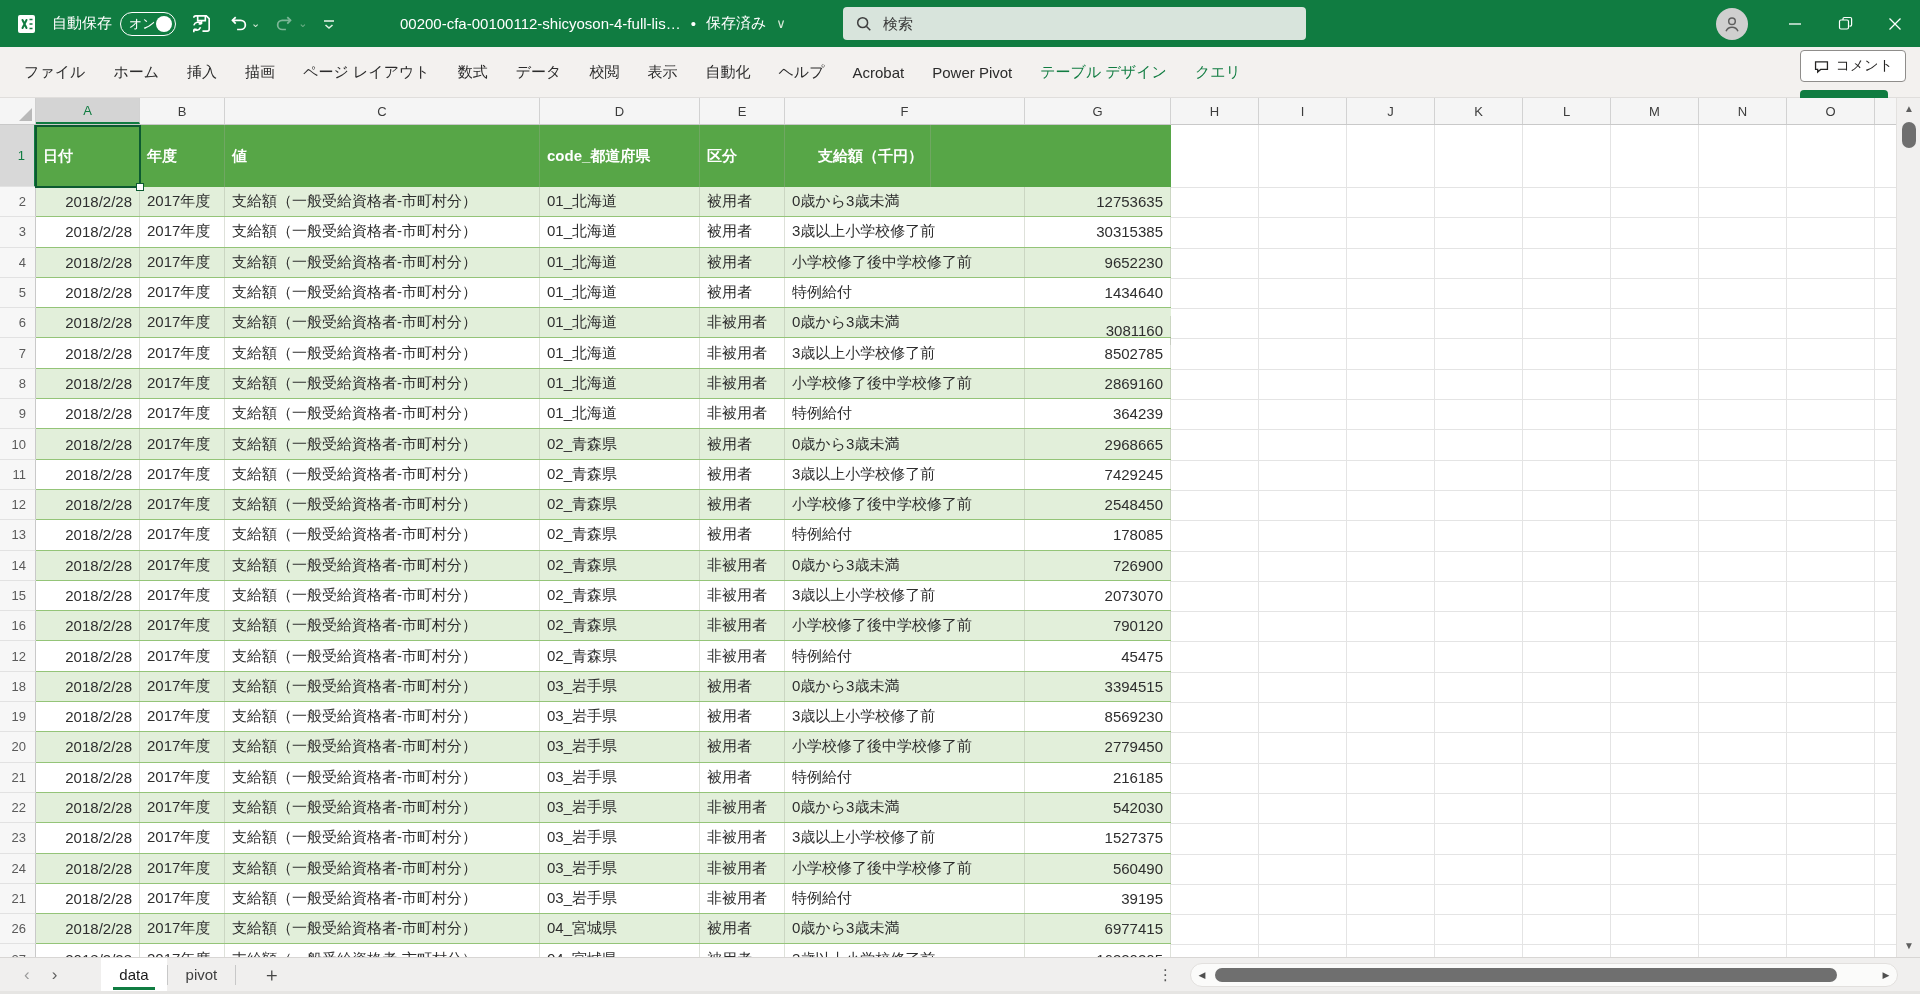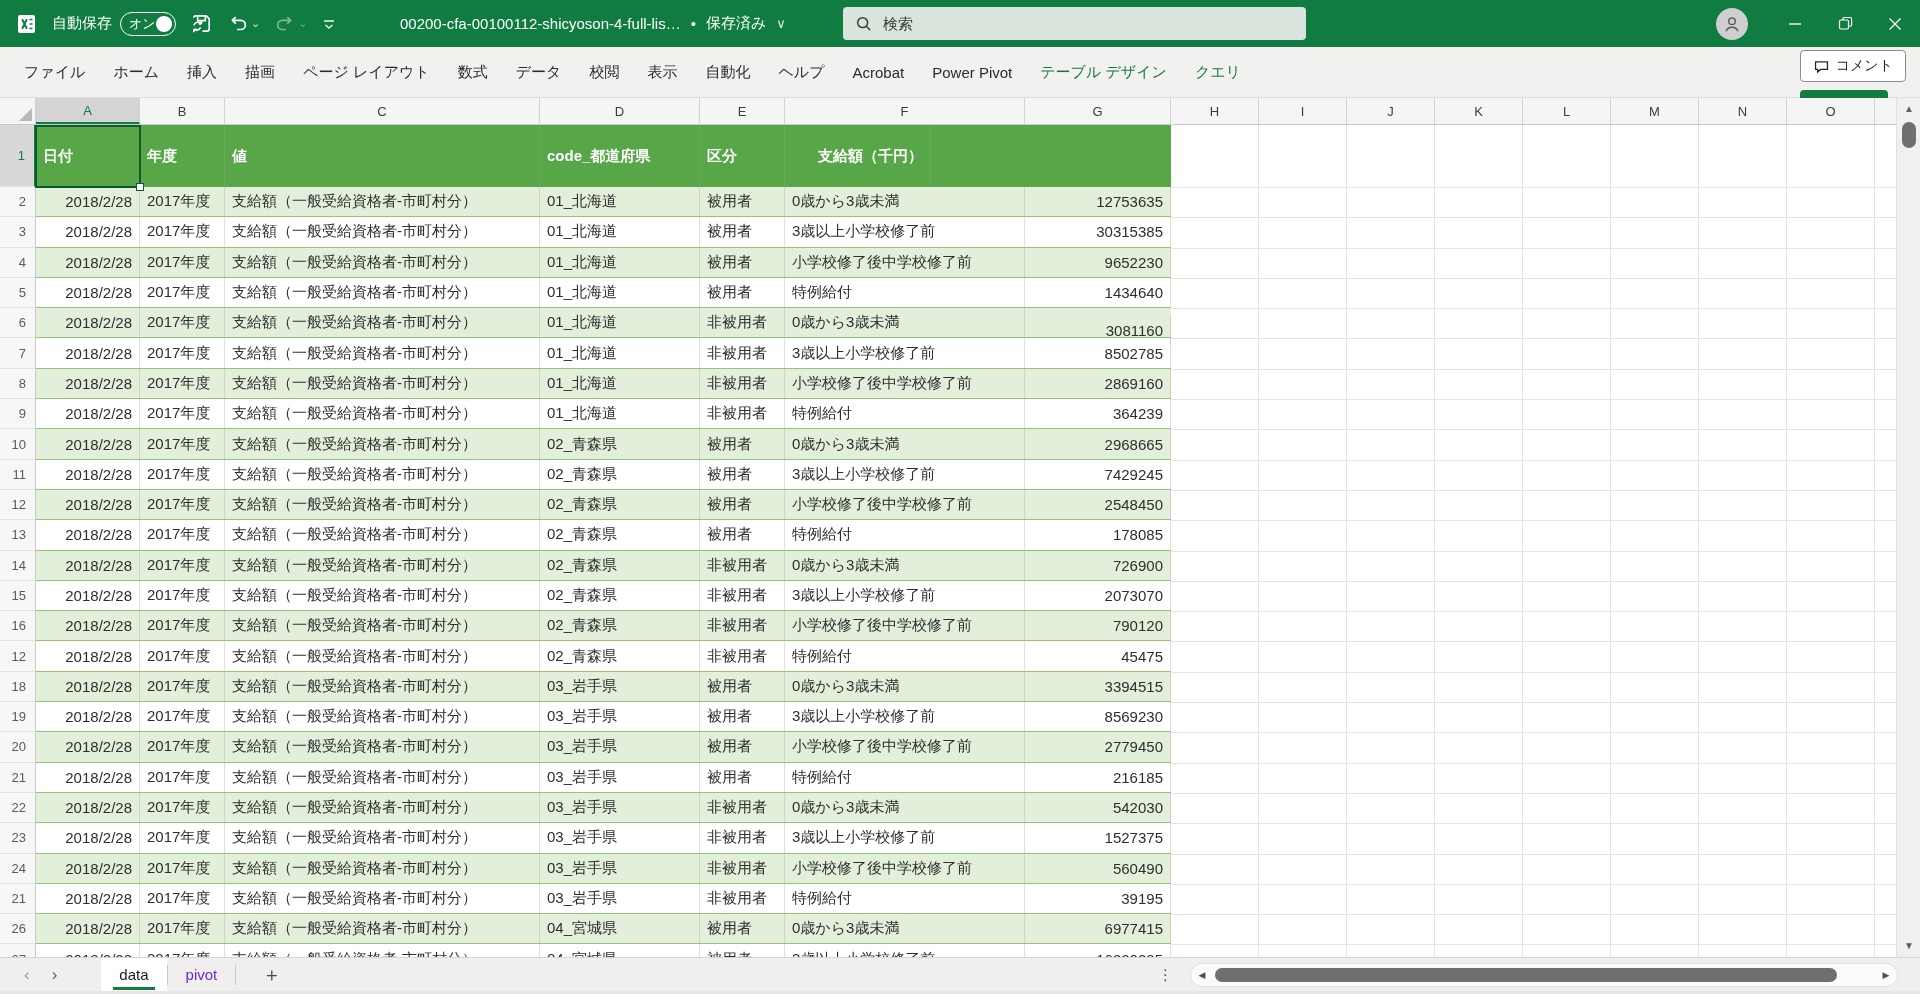--- a/index.html
+++ b/index.html
@@ -65,21 +65,21 @@
   
   .vscroll { position:absolute; right:0; top:98px; width:24px; height:859px; background:#f1f0ef; border-left:1px solid #e3e1df; }
   .vscroll .arrow { width:24px; height:20px; display:flex; align-items:center; justify-content:center; color:#5f5f5f; font-size:10px; cursor:pointer; }
   .vscroll .arrow.down { position:absolute; bottom:2px; }
   .vthumb { position:absolute; left:5px; top:24px; width:14px; height:26px; background:#6f6f6f; border-radius:7px; cursor:grab; }
   
   .bottombar { position:absolute; left:0; top:957px; width:1920px; height:34px; background:#f0efee; border-top:1px solid #d8d6d4; display:flex; align-items:center; }
   .sheetnav { display:flex; align-items:center; gap:22px; padding:0 18px 0 24px; color:#9a9a9a; font-size:17px; }
   .sheetnav .nav { cursor:pointer; }
   .sheetnav .nav.next { color:#5f5f5f; }
-  .sheettab { height:34px; display:flex; align-items:center; padding:0 18px; font-size:15px; color:#6d28d9; cursor:pointer; position:relative; }
+  .sheettab { height:34px; display:flex; align-items:center; padding:0 18px; font-size:15px; color:#404040; cursor:pointer; position:relative; }
   .sheettab.active { background:#fff; color:#1a1a1a; }
   .sheettab.active::after { content:""; position:absolute; left:12px; right:12px; bottom:2px; height:3px; background:#107C41; }
   .tabsep { width:1px; height:20px; background:#c8c8c8; }
   .addsheet { margin-left:26px; font-size:19px; color:#444; cursor:pointer; }
   .dots { position:absolute; left:1158px; top:0; height:34px; display:flex; align-items:center; color:#555; font-size:15px; letter-spacing:1px; cursor:pointer; }
   .hscroll { position:absolute; left:1190px; top:5px; width:708px; height:24px; background:#fbfbfa; border:1px solid #e2e0de; border-radius:12px; display:flex; align-items:center; }
   .hscroll .harrow { width:22px; display:flex; align-items:center; justify-content:center; color:#4f4f4f; font-size:9px; cursor:pointer; }
   .hthumb { position:absolute; left:24px; width:622px; height:14px; top:4px; background:#6f6f6f; border-radius:7px; cursor:grab; }
   .hscroll .harrow.right { position:absolute; right:0; }
   .statusstrip { position:absolute; left:0; top:991px; width:1920px; height:3px; background:#e6e5e3; }

